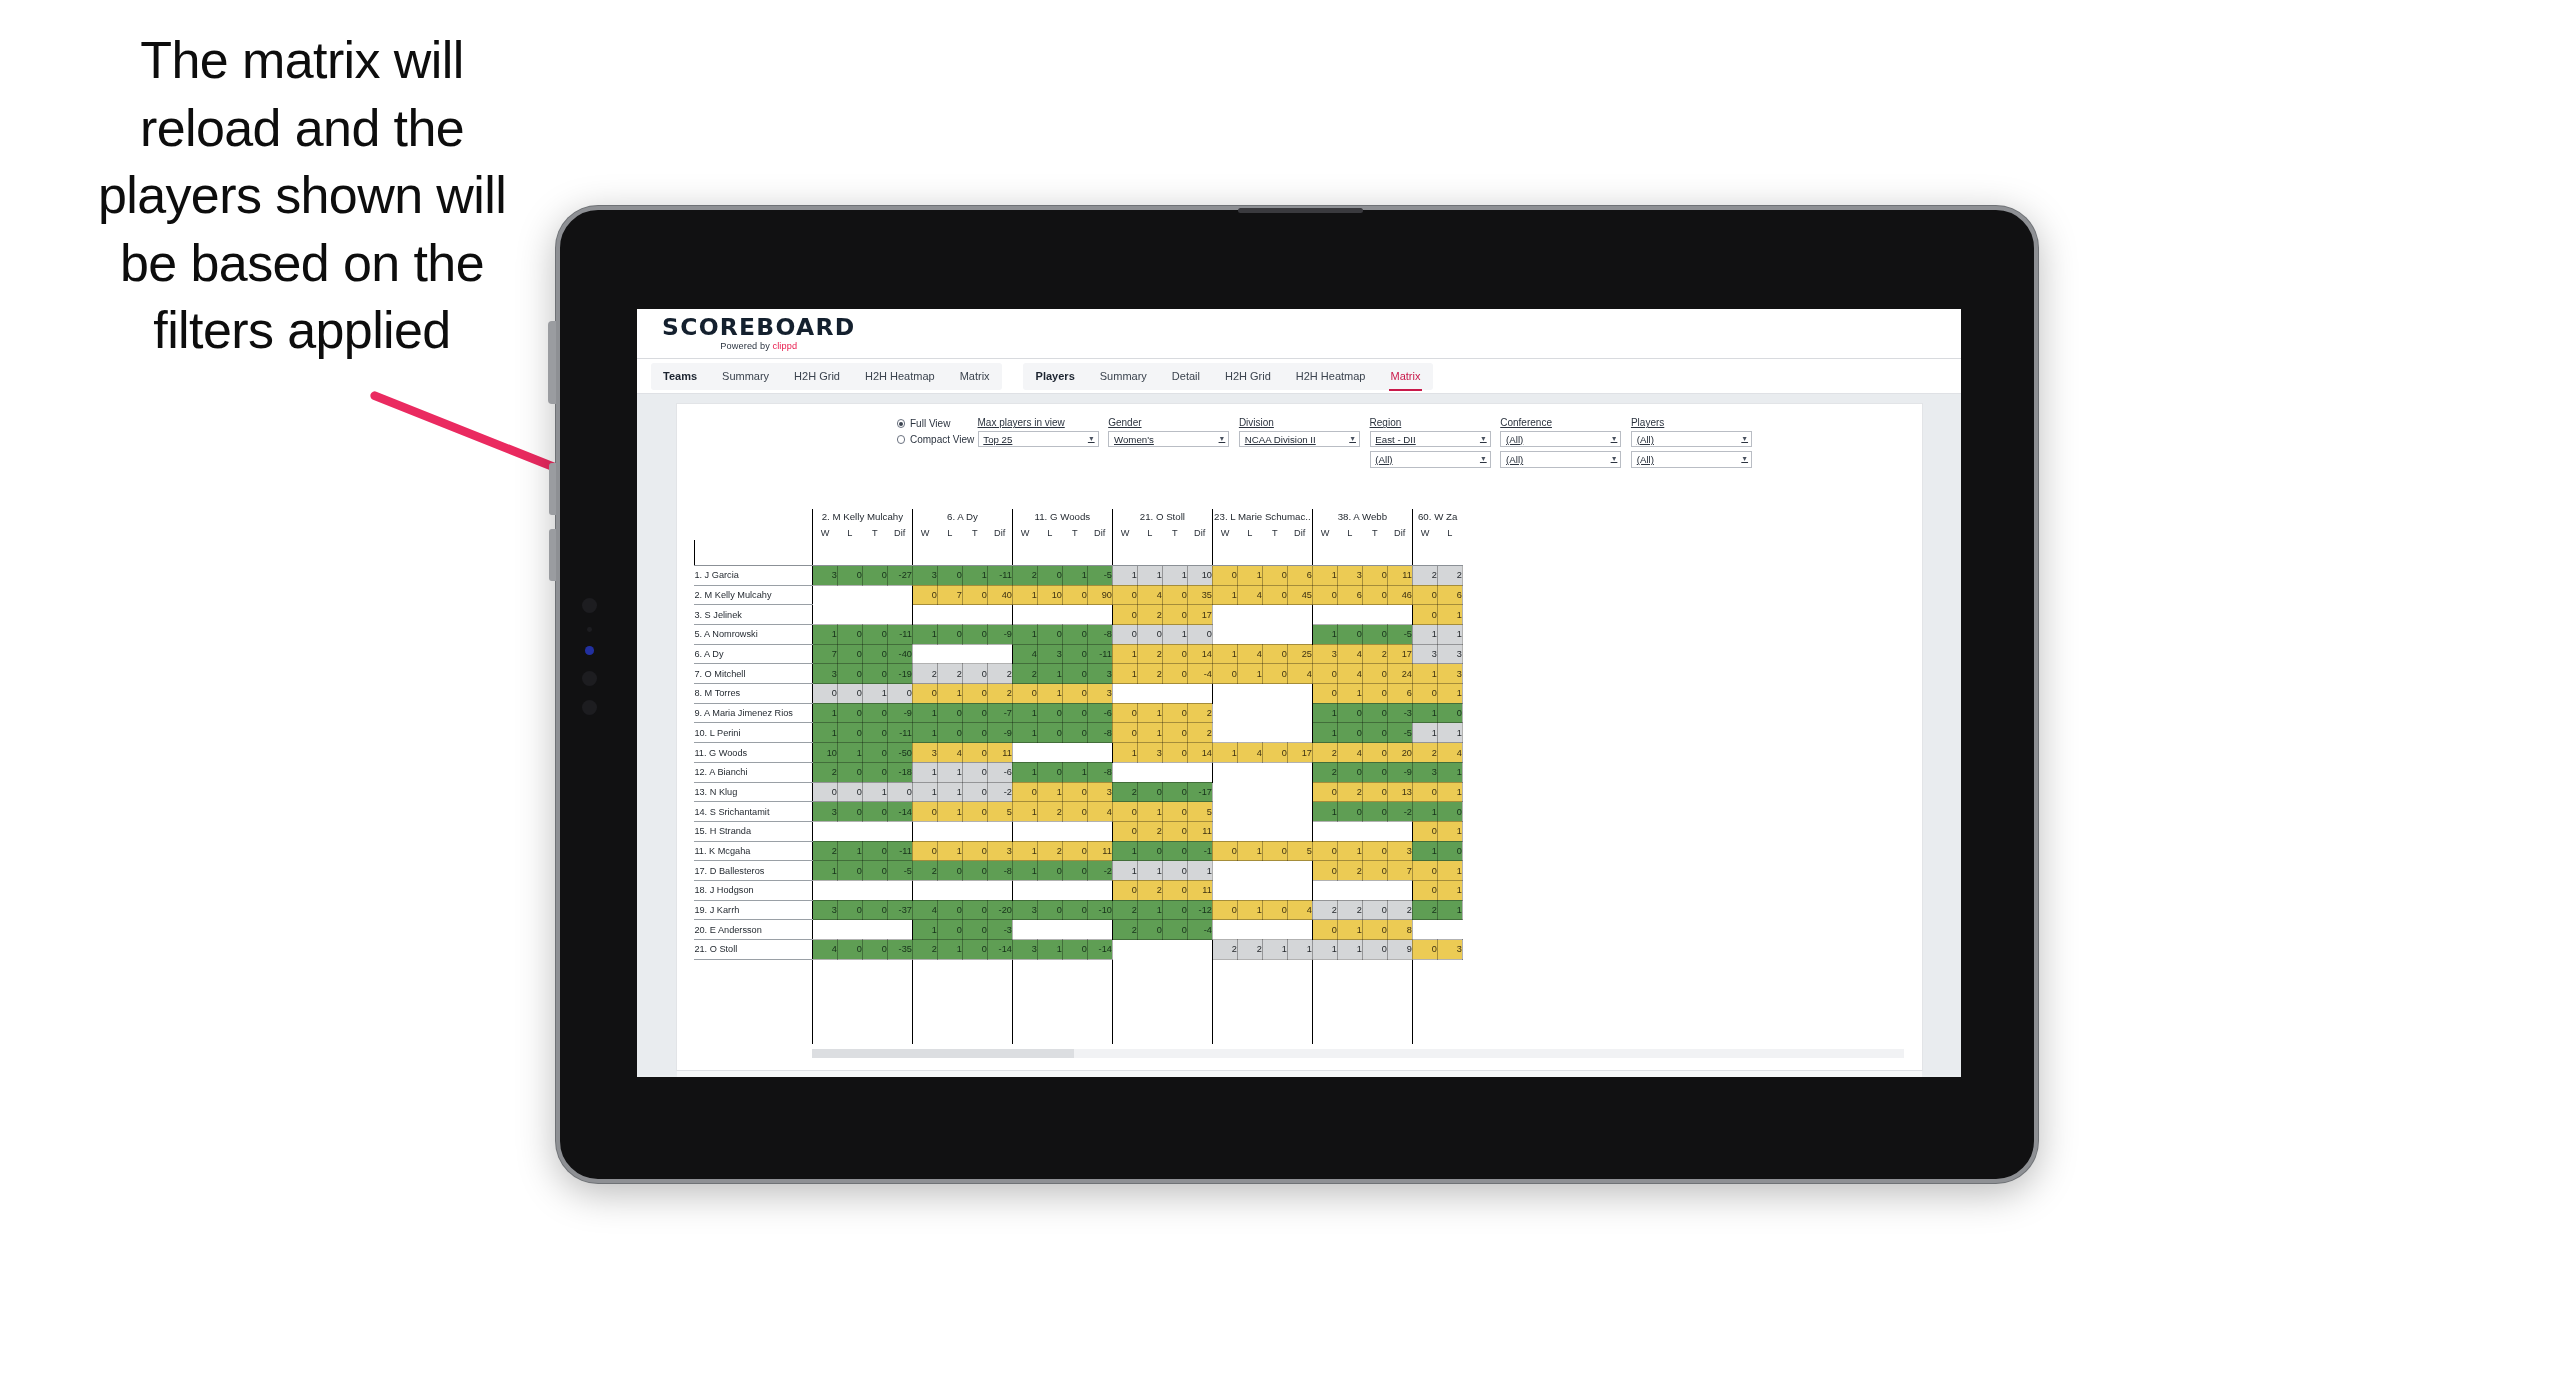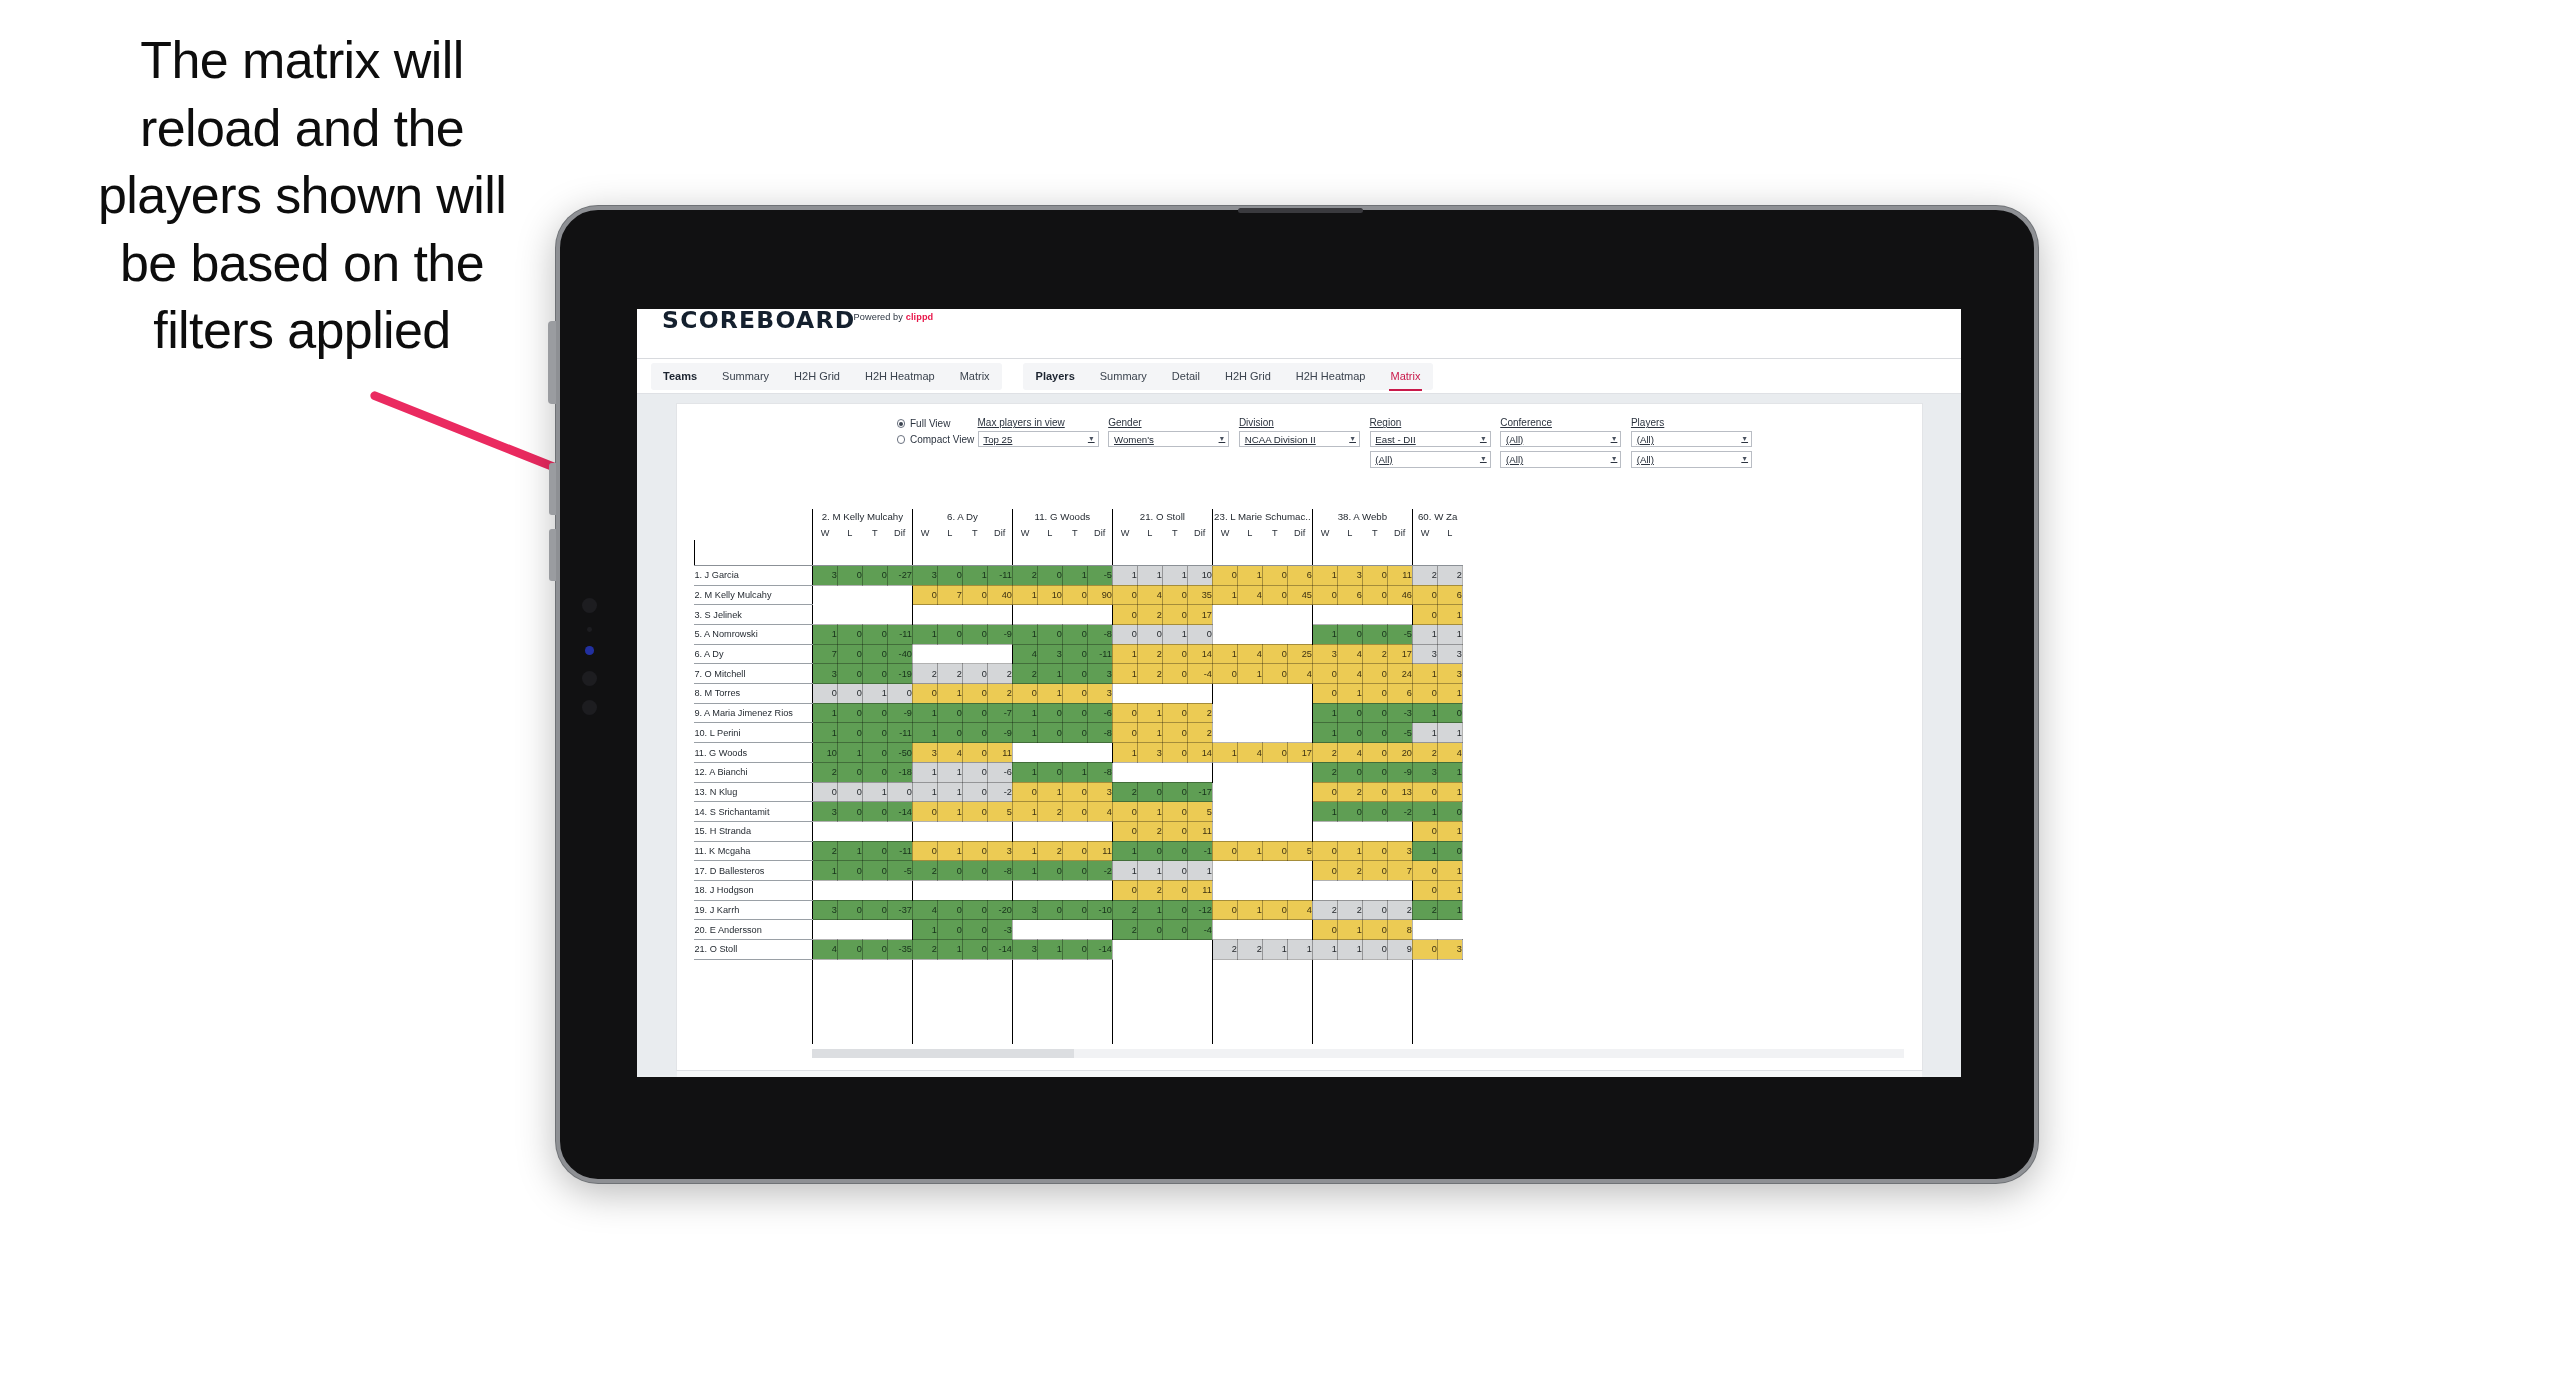--- a/index.html
+++ b/index.html
@@ -44,28 +44,28 @@
     width:1324px; height:768px;
     background:#eceff1;
     overflow:hidden;
   }
 
   
   .appbar {
     height:50px; background:#fff; display:flex; align-items:center;
     border-bottom:1.9px solid #d8dade; position:relative;
   }
-  .brand { padding:0 23px 0 27px; display:flex; justify-content:center; height:100%; }
+  .brand { padding:0 23px 0 27px; display:flex; flex-direction:column; justify-content:center; height:100%;text-align:center; }
   .brand-title {
     font-size:23px; font-weight:700; letter-spacing:1.2px; color:#14202e;
     font-family:"DejaVu Sans", sans-serif; line-height:1;
     transform:scaleX(1.02);
   }
   .brand-sub { font-size:9.2px; color:#2b3440; margin-top:2.9px; letter-spacing:0.1px; }
-  .brand-sub b { color:#e8174a; font-weight:700; }
+  .brand-sub b { color:#e8174a; font-weight:400; }
   .navtabs { display:flex; align-items:stretch; height:100%; }
   .navtab {
     display:flex; align-items:center; padding:0 21px; font-size:13px; letter-spacing:0.6px;
     color:#2c3440; cursor:pointer; position:relative; border-left:1px solid #eceef1;
   }
   .navtab.active { color:#111; font-weight:400; }
   .navtab.active:after {
     content:""; position:absolute; left:9.7px; right:9.7px; bottom:-1.9px; height:2.9px; background:#c9194a;
   }
 

